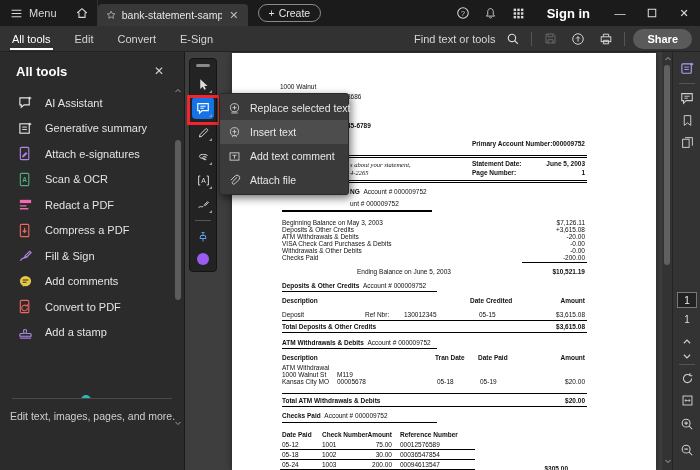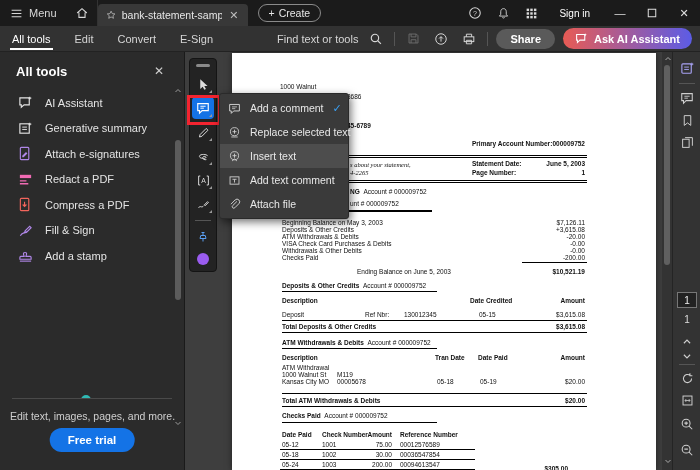--- a/index.html
+++ b/index.html
@@ -14,21 +14,21 @@
   .menu-btn{display:flex;align-items:center;gap:6px;padding:0 10px;height:100%;cursor:default}
   .home-btn{padding:0 8px;display:flex;align-items:center;height:100%;border-right:1px solid #333}
   .doc-tab{display:flex;align-items:center;gap:6px;background:#383838;height:22px;margin-top:4px;
     padding:0 8px;border-radius:4px 4px 0 0;max-width:150px}
   .doc-tab .title{white-space:nowrap;overflow:hidden;font-size:10.5px;color:#e6e6e6}
   .tab-close{color:#bdbdbd;font-size:11px;padding:0 1px}
   .create-btn{margin-left:10px;border:1px solid #8a8a8a;border-radius:10px;height:18px;
     display:flex;align-items:center;gap:4px;padding:0 10px;font-size:10.5px;color:#e6e6e6}
   .tb-right{margin-left:auto;display:flex;align-items:center;gap:0}
   .tb-ic{width:28px;height:26px;display:flex;align-items:center;justify-content:center;color:#d8d8d8}
-  .signin{font-weight:normal;font-size:10px;color:#fff;padding:0 14px}
+  .signin{font-weight:bold;font-size:13px;color:#fff;padding:0 14px}
   .winctl{width:32px;height:26px;display:flex;align-items:center;justify-content:center;color:#e0e0e0;font-size:11px}
 
   
   .toolbar{position:absolute;left:0;top:26px;width:700px;height:26px;background:#323232;
     display:flex;align-items:center;color:#e0e0e0;font-size:11px;border-bottom:1px solid #222}
   .nav-tabs{display:flex;align-items:center;height:100%}
   .nav-tab{padding:0 12px;height:100%;display:flex;align-items:center;position:relative;color:#d6d6d6}
   .nav-tab.active{color:#fff}
   .nav-tab.active::after{content:"";position:absolute;left:10px;right:10px;bottom:1px;height:2px;background:#fff}
   .tbr{margin-left:auto;display:flex;align-items:center;gap:8px;padding-right:8px}
@@ -201,27 +201,20 @@
           </svg>
       </div>
       <div class="mini-ic">
         <svg width="14" height="14" viewBox="0 0 16 16">
             <rect x="2.5" y="5.5" width="11" height="5.5" fill="none" stroke="currentColor" stroke-width="1.1"></rect>
             <path d="M5 5.5V2.5h6v3M5 9.5h6v4H5z" fill="none" stroke="currentColor" stroke-width="1.1"></path>
           </svg>
       </div>
       <div class="sep"></div>
       <div class="share-btn">Share</div>
-      <div class="askai-btn">
-        <svg width="13" height="13" viewBox="0 0 16 16">
-            <path d="M2 3h10v7H6l-3 3v-3H2z" fill="none" stroke="#fff" stroke-width="1.3"></path>
-            <path d="M12.5 1.5l.6 1.4 1.4.6-1.4.6-.6 1.4-.6-1.4-1.4-.6 1.4-.6z" fill="#fff"></path>
-          </svg>
-        <span>Ask AI Assistant</span>
-      </div>
     </div>
   </div>
 
   <div class="main">
 
     <aside class="panel">
       <div class="panel-head">
         <span class="panel-title">All tools</span>
         <span class="panel-close">✕</span>
       </div>
@@ -242,20 +235,27 @@
           <span>Generative summary</span>
         </div>
         <div class="tool-item">
           <svg width="15" height="15" viewBox="0 0 16 16" style="color:#b087e8">
               <rect x="2.5" y="1.5" width="9" height="13" rx="1" fill="none" stroke="currentColor" stroke-width="1.2"></rect>
               <path d="M4.5 10.5l4-4 1.5 1.5-4 4h-1.5z" fill="currentColor"></path>
             </svg>
           <span>Attach e-signatures</span>
         </div>
         <div class="tool-item">
+          <svg width="15" height="15" viewBox="0 0 16 16" style="color:#4caf7d">
+              <rect x="2.5" y="1.5" width="9" height="13" rx="1" fill="none" stroke="currentColor" stroke-width="1.2"></rect>
+              <text x="7" y="11" font-size="7" text-anchor="middle" fill="currentColor" font-family="inherit" font-weight="bold">A</text>
+            </svg>
+          <span>Scan &amp; OCR</span>
+        </div>
+        <div class="tool-item">
           <svg width="15" height="15" viewBox="0 0 16 16" style="color:#f06bb3">
               <rect x="2" y="3" width="12" height="3.5" fill="currentColor"></rect>
               <path d="M2 9.5h7M2 12.5h9" stroke="currentColor" stroke-width="1.4"></path>
             </svg>
           <span>Redact a PDF</span>
         </div>
         <div class="tool-item">
           <svg width="15" height="15" viewBox="0 0 16 16" style="color:#f2655c">
               <rect x="2.5" y="1.5" width="9" height="13" rx="1" fill="none" stroke="currentColor" stroke-width="1.2"></rect>
               <path d="M7 5v5M5 8l2 2 2-2" fill="none" stroke="currentColor" stroke-width="1.2"></path>
@@ -263,35 +263,49 @@
           <span>Compress a PDF</span>
         </div>
         <div class="tool-item">
           <svg width="15" height="15" viewBox="0 0 16 16" style="color:#b087e8">
               <path d="M2.5 13.5c2-4 5-2 6.5-5" fill="none" stroke="currentColor" stroke-width="1.2"></path>
               <path d="M7.5 8.5l5-5 1.5 1.5-5 5-2 .5z" fill="none" stroke="currentColor" stroke-width="1.2"></path>
             </svg>
           <span>Fill &amp; Sign</span>
         </div>
         <div class="tool-item">
+          <svg width="15" height="15" viewBox="0 0 16 16" style="color:#e8c842">
+              <ellipse cx="8" cy="7.5" rx="6" ry="5.5" fill="currentColor"></ellipse>
+              <path d="M5 13.5L5.5 10.5 8.5 12z" fill="currentColor"></path>
+              <path d="M5 6.5h6M5 8.8h4" stroke="#2b2b2b" stroke-width="1.1"></path>
+            </svg>
+          <span>Add comments</span>
+        </div>
+        <div class="tool-item">
+          <svg width="15" height="15" viewBox="0 0 16 16" style="color:#f2655c">
+              <rect x="2.5" y="1.5" width="9" height="13" rx="1" fill="none" stroke="currentColor" stroke-width="1.2"></rect>
+              <path d="M10 9.5a3 3 0 1 1-1-2.2M10 5.5v2h-2" fill="none" stroke="currentColor" stroke-width="1.1"></path>
+            </svg>
+          <span>Convert to PDF</span>
+        </div>
+        <div class="tool-item">
           <svg width="15" height="15" viewBox="0 0 16 16" style="color:#b087e8">
               <path d="M6 7c-1-3 4-3 3 0l-.6 2H13a1 1 0 0 1 1 1v2H2v-2a1 1 0 0 1 1-1h3.6z" fill="none" stroke="currentColor" stroke-width="1.2"></path>
               <path d="M2 14h12" stroke="currentColor" stroke-width="1.2"></path>
             </svg>
           <span>Add a stamp</span>
         </div>
       </div>
       <div class="partial-ic">
         <svg width="12" height="12" viewBox="0 0 12 12">
             <circle cx="6" cy="6" r="5" fill="#2fb8b3"></circle>
           </svg>
       </div>
       <div class="panel-div"></div>
       <div class="panel-note">Edit text, images, pages, and more.</div>
-      <div class="free-trial">Free trial</div>
       <div class="panel-scroll">
         <div class="scroll-ar" style="top:0">
           <svg width="8" height="8" viewBox="0 0 16 16">
               <path d="M3 10l5-5 5 5" fill="none" stroke="currentColor" stroke-width="2"></path>
             </svg>
         </div>
         <div class="thumb"></div>
         <div class="scroll-ar" style="bottom:-18px">
           <svg width="8" height="8" viewBox="0 0 16 16">
               <path d="M3 6l5 5 5-5" fill="none" stroke="currentColor" stroke-width="2"></path>
@@ -444,28 +458,20 @@
               <path d="M6 2h4M8 2v4M5 6h6l1 4H4zM8 10v4" fill="none" stroke="currentColor" stroke-width="1.3"></path>
             </svg>
         </div>
         <div class="swatch"></div>
         <div class="redbox"></div>
       </div>
 
       <div class="ctxmenu">
         <div class="ctx-item">
           <svg width="13" height="13" viewBox="0 0 16 16">
-              <path d="M2 3h12v8H7l-3 3v-3H2z" fill="none" stroke="currentColor" stroke-width="1.2"></path>
-              <path d="M5 6h6M5 8.2h4" stroke="currentColor" stroke-width="1"></path>
-            </svg>
-          <span>Add a comment</span>
-          <span class="ck">✓</span>
-        </div>
-        <div class="ctx-item">
-          <svg width="13" height="13" viewBox="0 0 16 16">
               <circle cx="8" cy="7" r="5" fill="none" stroke="currentColor" stroke-width="1.1"></circle>
               <path d="M5.5 7h5M8 4.5v5M4 13.5h8" stroke="currentColor" stroke-width="1.1" fill="none"></path>
             </svg>
           <span>Replace selected text</span>
         </div>
         <div class="ctx-item hover">
           <svg width="13" height="13" viewBox="0 0 16 16">
               <circle cx="8" cy="7" r="5" fill="none" stroke="currentColor" stroke-width="1.1"></circle>
               <path d="M8 4.5v5M5.5 7h5M5 13.5l3-2.5 3 2.5" stroke="currentColor" stroke-width="1.1" fill="none"></path>
             </svg>

